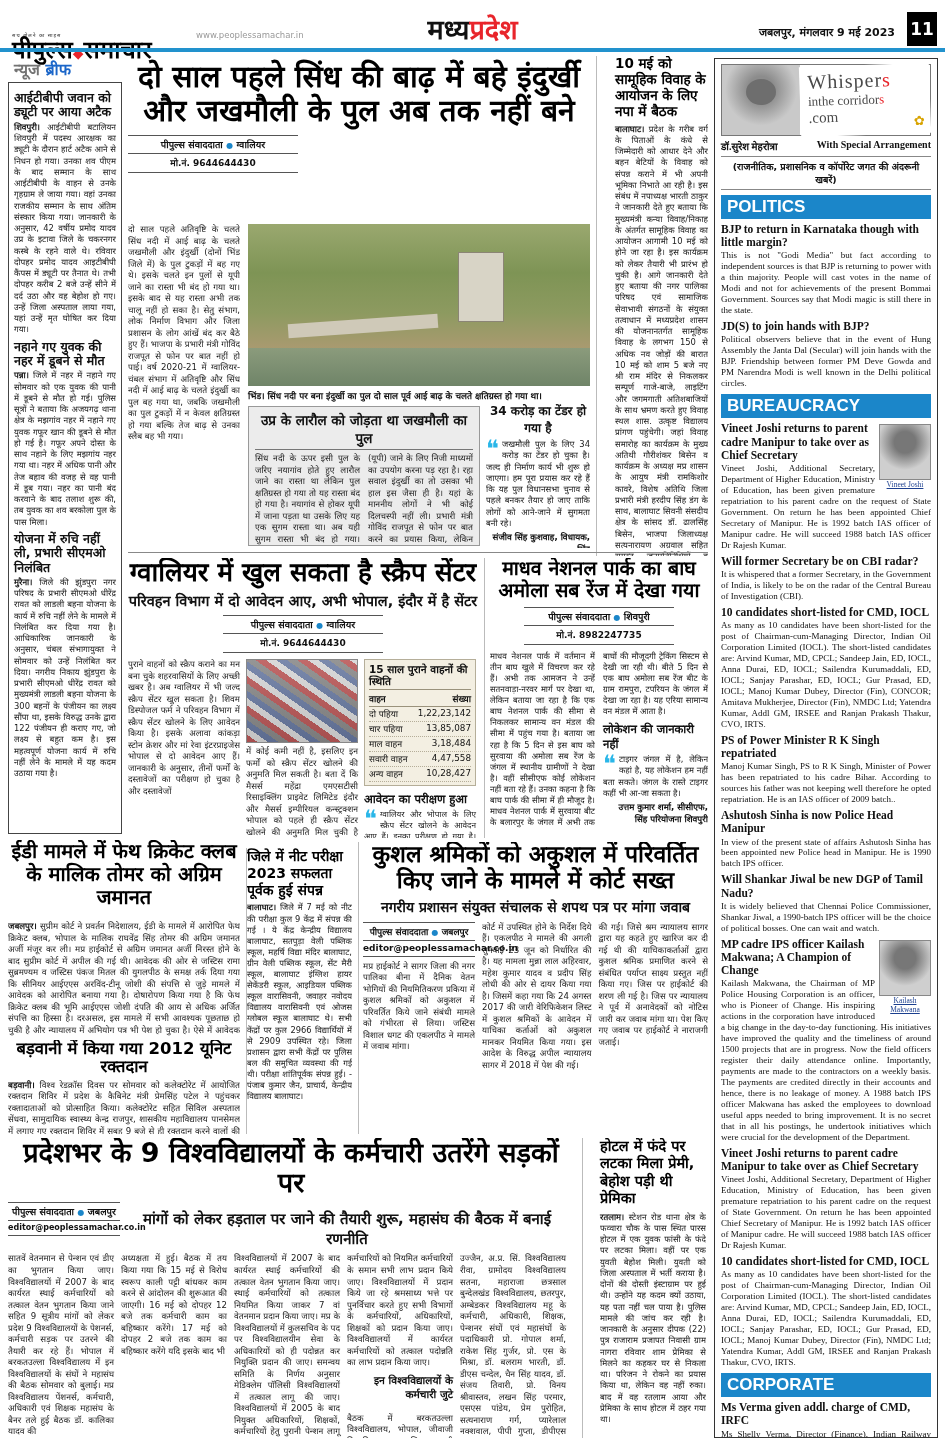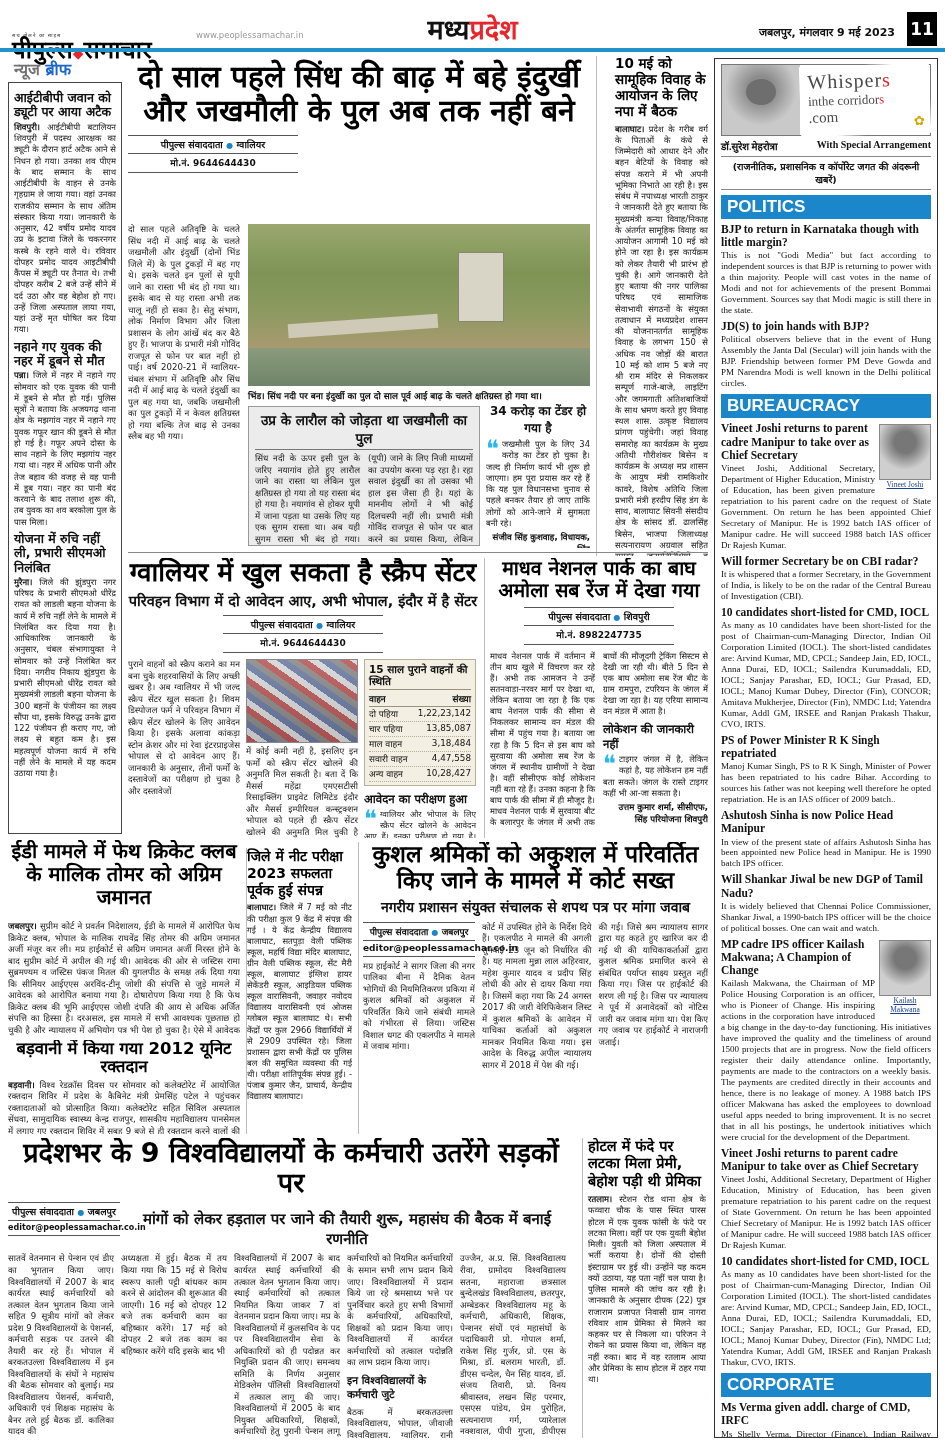--- a/index.html
+++ b/index.html
@@ -115,21 +115,21 @@
   .court-by { font-size:9px; }
 
   
   .uni { position:absolute; left:8px; top:1138px; width:566px; height:300px; overflow:hidden; }
   .uni-hl { font-size:27px; text-align:center; }
   .uni-head2 { display:flex; margin-top:4px; }
   .uni-by { width:112px; }
   .uni-sub { flex:1; font-size:15px; font-weight:bold; text-align:center; padding-top:6px; }
   .uni-cols { display:flex; gap:7px; margin-top:5px; }
   .uni-col { width:106px; }
-  .uni-ssh { font-size:10.5px; font-weight:bold; text-align:left; margin:4px 0 6px; }
+  .uni-ssh { font-size:10.5px; font-weight:bold; text-align:right; margin:4px 0 12px; }
 
   
   .hotel { position:absolute; left:582px; top:1138px; width:124px; height:300px; overflow:hidden; }
   .hotel h2 { font-size:14.5px; line-height:1.2; margin-bottom:4px; }
   .hotel .hbody { font-size:8.4px; }
 
   
   .rail { position:absolute; left:714px; top:58px; width:224px; height:1380px; border:1px solid #333; padding:5px 6px; overflow:hidden; font-family:"Liberation Serif", serif; }
   .wh-head { display:flex; border:1px solid #777; height:72px; }
   .wh-photo { width:78px; height:70px; background:radial-gradient(circle at 50% 35%, #8c8c8c 0 22%, #c9c9c9 60%); position:relative; }
@@ -314,21 +314,21 @@
       <div class="uni-col hbody">विश्वविद्यालयों में 2007 के बाद कार्यरत स्थाई कर्मचारियों की तत्काल वेतन भुगतान किया जाए। स्थाई कर्मचारियों को तत्काल नियमित किया जाकर 7 वां वेतनमान प्रदान किया जाए। मप्र के विश्वविद्यालयों में कुलसचिव के पद पर विश्वविद्यालयीन सेवा के अधिकारियों को ही पदोन्नत कर नियुक्ति प्रदान की जाए। समन्वय समिति के निर्णय अनुसार मेडिक्लेम पॉलिसी विश्वविद्यालयों में तत्काल लागू की जाए। विश्वविद्यालयों में 2005 के बाद नियुक्त अधिकारियों, शिक्षकों, कर्मचारियों हेतु पुरानी पेन्शन लागू की जाय। अ. प्रताप सिंह विश्वविद्यालय, रीवा के 84</div>
       <div class="uni-col">
         <div class="hbody">कर्मचारियों को नियमित कर्मचारियों के समान सभी लाभ प्रदान किये जाए। विश्वविद्यालयों में प्रदान किये जा रहे श्रमसाध्य भत्ते पर पुनर्विचार करते हुए सभी विभागों के कर्मचारियों, अधिकारियों, शिक्षकों को प्रदान किया जाए। विश्वविद्यालयों में कार्यरत कर्मचारियों को तत्काल पदोन्नति का लाभ प्रदान किया जाए।</div>
         <div class="uni-ssh">इन विश्वविद्यालयों के कर्मचारी जुटे</div>
         <div class="hbody">बैठक में बरकतउल्ला विश्वविद्यालय, भोपाल, जीवाजी विश्वविद्यालय, ग्वालियर, रानी दुर्गावती विश्वविद्यालय, जबलपुर देवी अहिल्या विश्वविद्यालय इन्दौर, विक्रम विश्वविद्यालय</div>
       </div>
       <div class="uni-col hbody">उज्जैन, अ.प्र. सिं. विश्वविद्यालय रीवा, ग्रामोदय विश्वविद्यालय सतना, महाराजा छत्रसाल बुन्देलखंड विश्वविद्यालय, छतरपुर, अम्बेडकर विश्वविद्यालय महू के कर्मचारी, अधिकारी, शिक्षक, पेन्शनर संघों एवं महासंघों के पदाधिकारी प्रो. गोपाल शर्मा, राकेश सिंह गुर्जर, प्रो. एस के मिश्रा, डॉ. बलराम भारती, डॉ. डीएस चन्देल, चैन सिंह यादव, डॉ. संजय तिवारी, प्रो. विनय श्रीवास्तव, लखन सिंह परमार, एसएस पांडेय, प्रेम पुरोहित, सत्यनाराण गर्ग, प्यारेलाल नक्शवाल, पीपी गुप्ता, डीपीएस तिवारी, मिथलेश सेन सहित अन्य पदाधिकारी विशेष रूप से ऑनलाइन उपस्थित हुए।</div>
     </div>
   </div>
 
-  <div class="hotel colrule" style="padding-left:5px;">
+  <div class="hotel colrule" style="padding-left:17px;">
     <h2 class="hdln">होटल में फंदे पर लटका मिला प्रेमी, बेहोश पड़ी थी प्रेमिका</h2>
     <div class="hbody"><span class="city">रतलाम।</span> <span>स्टेशन रोड थाना क्षेत्र के फव्वारा चौक के पास स्थित पारस होटल में एक युवक फांसी के फंदे पर लटका मिला। वहीं पर एक युवती बेहोश मिली। युवती को जिला अस्पताल में भर्ती कराया है। दोनों की दोस्ती इंस्टाग्राम पर हुई थी। उन्होंने यह कदम क्यों उठाया, यह पता नहीं चल पाया है। पुलिस मामले की जांच कर रही है। जानकारी के अनुसार दीपक (22) पुत्र राजाराम प्रजापत निवासी ग्राम नागरा रविवार शाम प्रेमिका से मिलने का कहकर घर से निकला था। परिजन ने रोकने का प्रयास किया था, लेकिन वह नहीं रुका। बाद में वह रतलाम आया और प्रेमिका के साथ होटल में ठहर गया था।</span></div>
   </div>
 
   <div class="rail">
     <div class="wh-head">
       <div class="wh-photo"></div>
       <div class="wh-logo">
         <div class="wh-l1"><span>Whisper</span><span class="wh-red">s</span></div>
         <div class="wh-l2"><span>inthe corridor</span><span class="wh-red">s</span></div>

